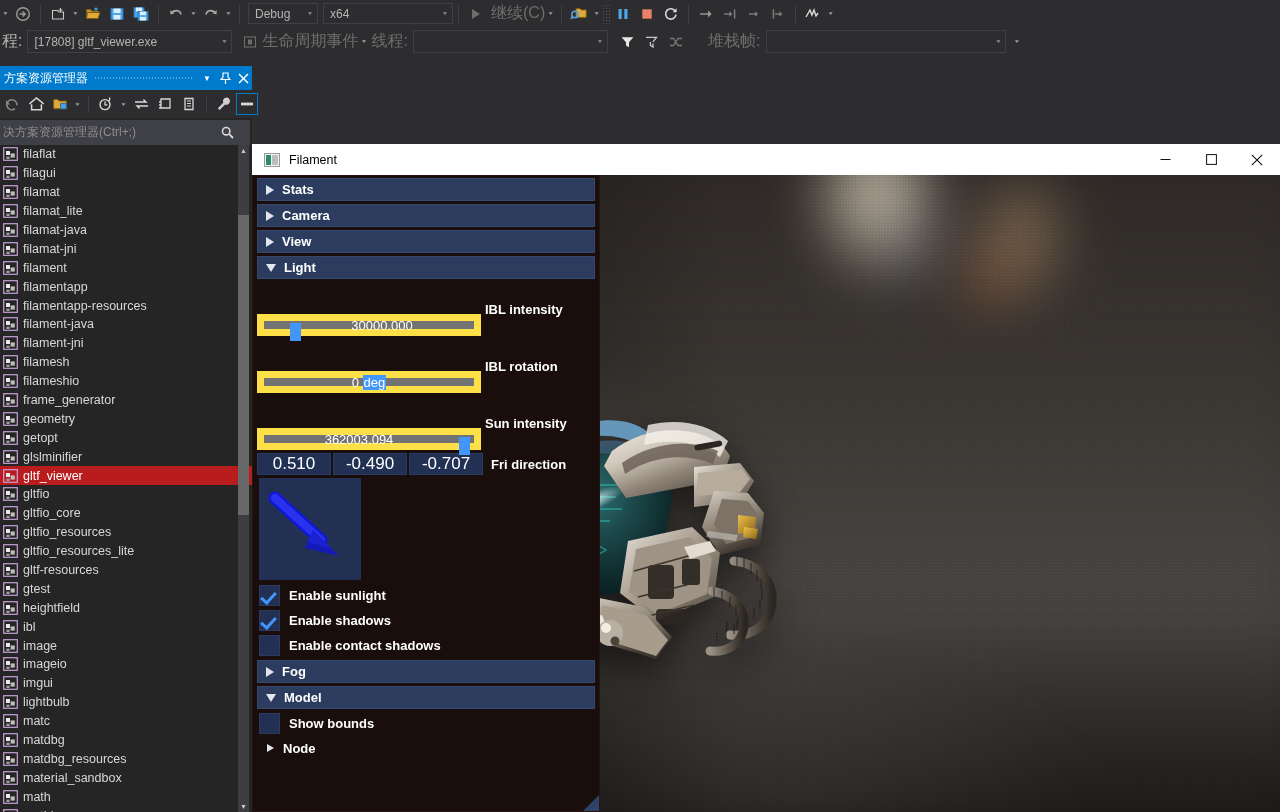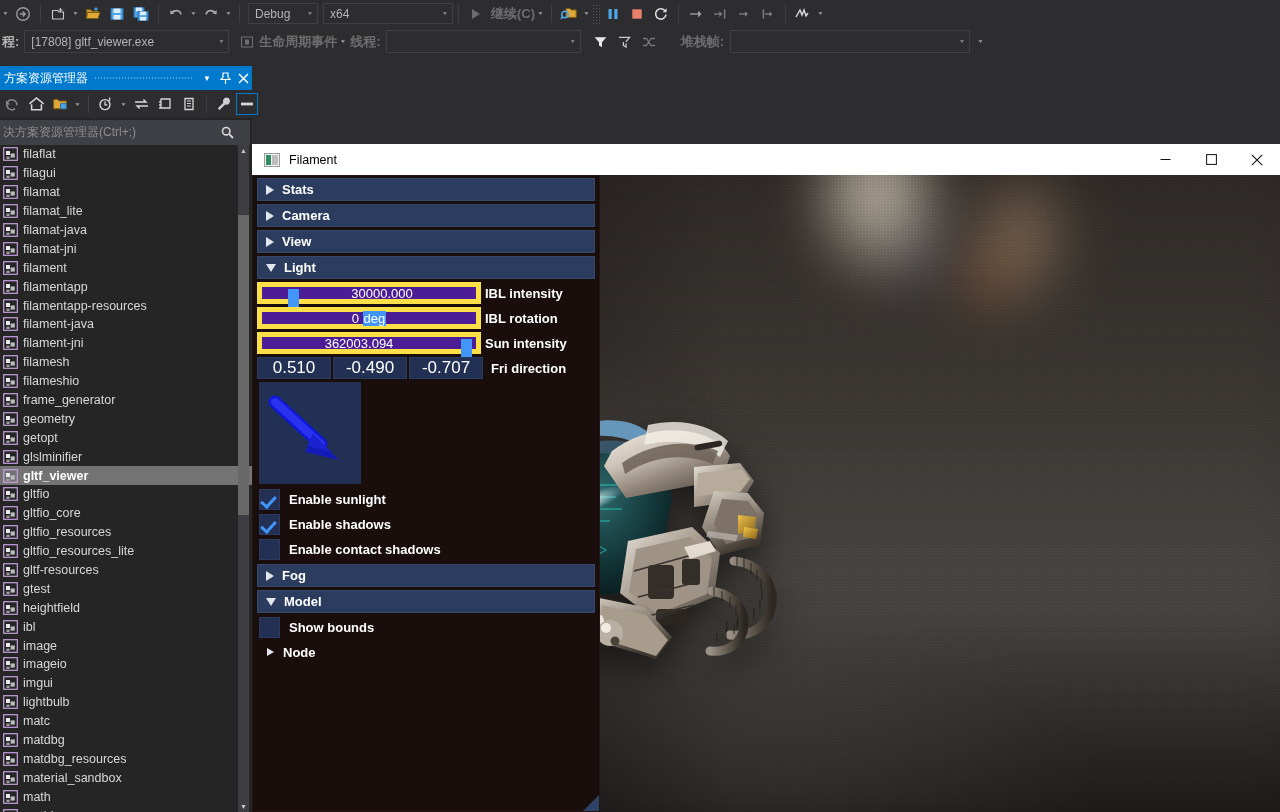--- a/index.html
+++ b/index.html
@@ -26,21 +26,21 @@
               justify-content: center; flex: none; font-size: 7px; color: #9a9a9a; }
   .tb-arrow::after { content: "\25BC"; transform: scaleY(.7); }
 
   .combo { height: 21px; background: #2d2d30; border: 1px solid #3f3f46;
            display: flex; align-items: center; color: #b4b4b4;
            font-size: 12px; padding-left: 6px; flex: none; position: relative; }
   .combo .cv { flex: 1; overflow: hidden; white-space: nowrap; }
   .combo .ca { width: 14px; text-align: center; font-size: 7px; color: #8a8a8a; }
   .combo .ca::after { content: "\25BC"; transform: scaleY(.7); display: inline-block; }
 
-  .tb-text { font-size: 13px; color: #b4b4b4; white-space: nowrap; flex: none; font-weight: bold; }
+  .tb-text { font-size: 16px; color: #b4b4b4; white-space: nowrap; flex: none; }
   .tb-text.dim { color: #6d6d6d; }
   .overflow-grip { width: 9px; height: 20px; flex: none;
     background-image: radial-gradient(#555 0.6px, transparent 0.7px);
     background-size: 3px 3px; }
 
   .tri-right { width:0; height:0; border-left: 8px solid currentColor;
                border-top: 5px solid transparent; border-bottom: 5px solid transparent; }
 
   
   #solexp { position: absolute; left: 0; top: 66px; width: 252px; height: 746px;
@@ -58,21 +58,21 @@
   #se-search { height: 25px; background: #3f3f46; border: 1px solid #3f3f46;
                margin: 2px 2px 3px 0; display: flex; align-items: center;
                width: 250px; }
   #se-search .ph { flex: 1; color: #8d8d8d; font-size: 12px; padding-left: 2px;
                    white-space: nowrap; overflow: hidden; }
 
   #se-tree { position: absolute; top: 79px; left: 0; right: 0; bottom: 0;
              overflow: hidden; }
   .tree-row { height: 18.9px; display: flex; align-items: center;
               padding-left: 3px; font-size: 12.5px; color: #d8d8d8; }
-  .tree-row.sel { background: #737373; color: #fff; font-weight: bold; }
+  .tree-row.sel { background: #b91c1c; color: #fff; font-weight: normal; }
   .proj-ico { width: 15px; height: 14px; margin-right: 5px; flex: none; position: relative; }
   .proj-ico svg { display: block; }
 
   
   #se-sb { position: absolute; right: 3px; top: 79px; width: 11px; bottom: 0;
            background: #3e3e42; }
   #se-sb .thumb { position: absolute; left: 0; width: 11px; background: #686868; }
   #se-sb .arrow { position: absolute; left: 0; width: 11px; height: 11px;
                   color: #c8c8c8; font-size: 7px; text-align: center; line-height: 11px; }
 
@@ -123,23 +123,23 @@
   .ig-hdr { height: 23px; margin: 2px 4px 3px 4px; background: #2b3c5e;
             display: flex; align-items: center; color: #ffffff; font-size: 13px;
             font-weight: bold; border: 1px solid #36486c; }
   .ig-hdr .tri { margin: 0 8px 0 8px; width: 0; height: 0; flex: none; }
   .tri-r { border-left: 8px solid #e2e6ee; border-top: 5px solid transparent;
            border-bottom: 5px solid transparent; }
   .tri-d { border-top: 8px solid #e2e6ee; border-left: 5px solid transparent;
            border-right: 5px solid transparent; }
 
   .ig-row { display: flex; align-items: center; margin: 0 4px 3px 4px; }
-  .slider { height: 22px; background: #4c1d95; border: 5px solid #fde047;
+  .slider { height: 22px; background: #737373; border: 7px solid #fde047;
             position: relative; display: flex; align-items: center;
-            justify-content: center; flex: none; }
+            justify-content: center; flex: none; margin-top: 32px; }
   .slider .grab { position: absolute; top: 2px; width: 11px; height: 18px;
                   background: #4296fa; }
   .slider .sv { position: relative; color: #fff; font-size: 13px; z-index: 2;
                 white-space: nowrap; }
   .slider .sv .hl { background: #4296fa; padding: 0 1px; }
   .ig-label { color: #ffffff; font-size: 13px; font-weight: bold; margin-left: 4px;
               white-space: nowrap; }
 
   .drag3 { flex: none; }
   .dragbox { height: 22px; background: #223054; border: 1px solid #2b3a60;

